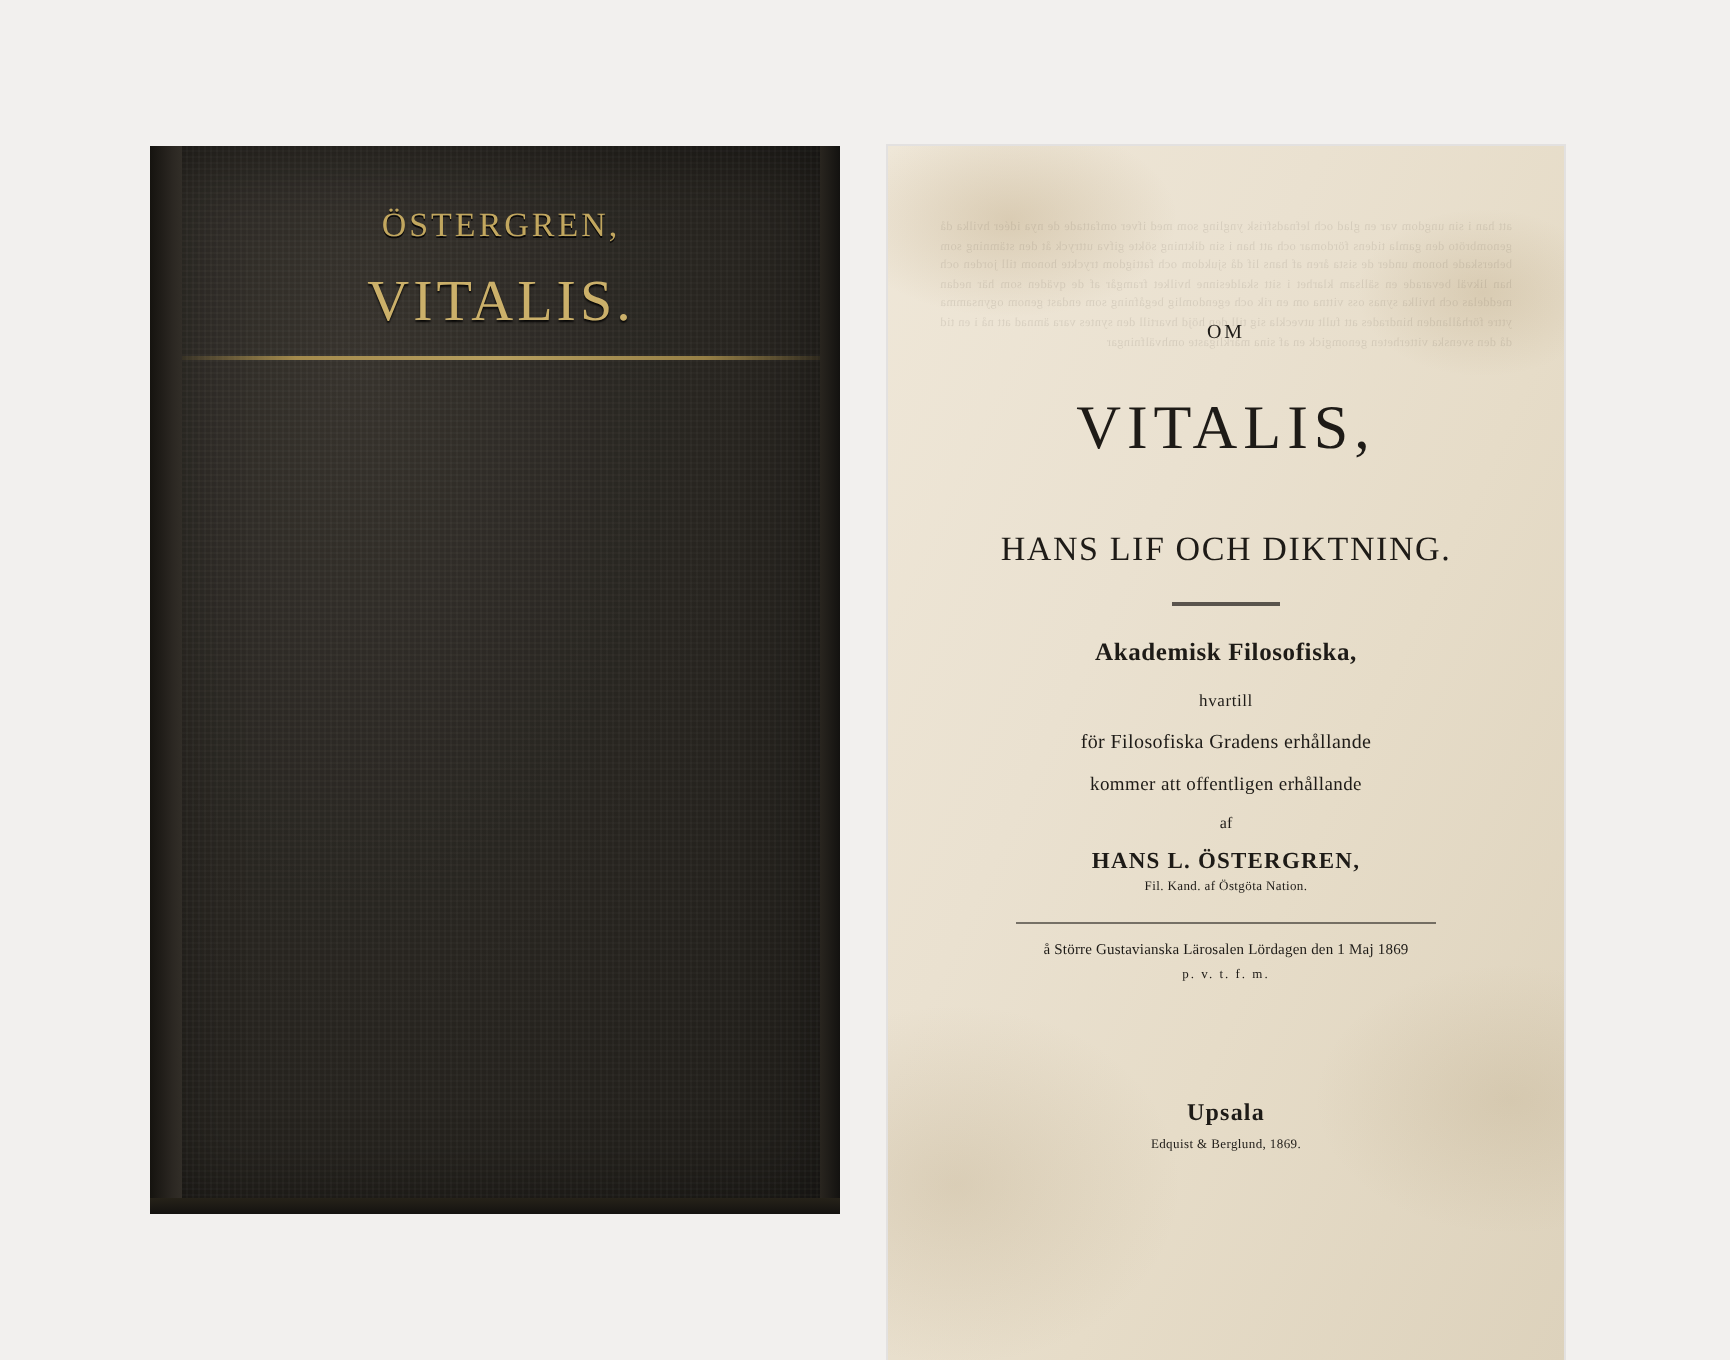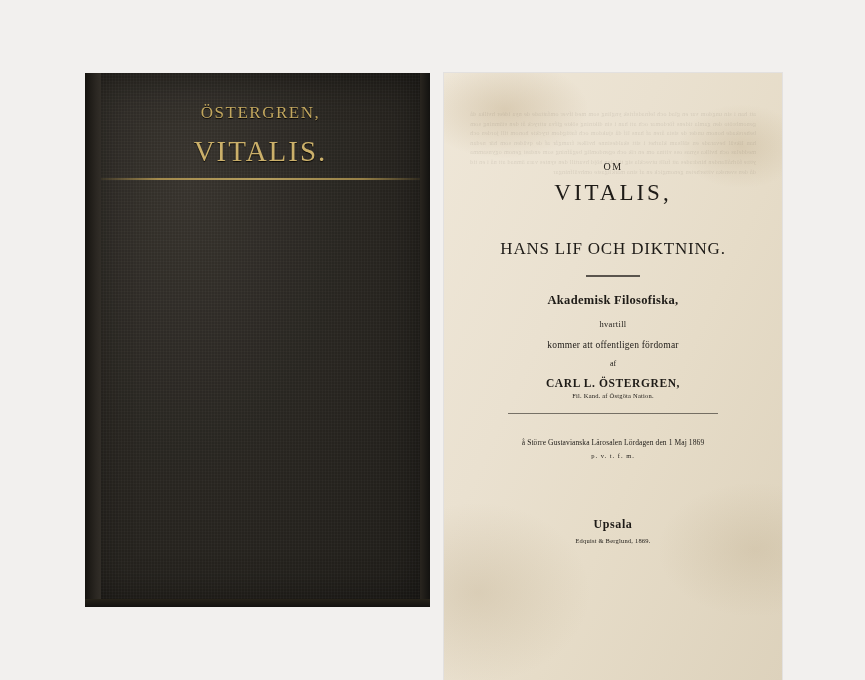--- a/index.html
+++ b/index.html
@@ -16,21 +16,21 @@
   .scan {
     position: relative;
     width: 865px;
     height: 680px;
     background: #f2f0ee;
   }
 
   
   .cover {
     position: absolute;
-    left: 85px;
+    left: 75px;
     top: 73px;
     width: 345px;
     height: 534px;
     background:
       radial-gradient(ellipse at 30% 20%, #3a3630 0%, #2b2823 45%, #201e1a 100%);
     box-shadow: inset 0 0 40px rgba(0,0,0,0.55);
   }
   .cover-grain {
     position: absolute;
     inset: 0;
@@ -135,22 +135,22 @@
     position: relative;
     padding: 0 26px;
     text-align: center;
   }
   .om {
     margin-top: 88px;
     font-size: 10px;
     letter-spacing: 1.4px;
   }
   .t-vitalis {
-    margin-top: 8px;
-    font-size: 23px;
+    margin-top: 24px;
+    font-size: 31px;
     letter-spacing: 3px;
   }
   .t-sub {
     margin-top: 33px;
     font-size: 17px;
     letter-spacing: 0.8px;
   }
   .rule {
     width: 54px;
     height: 2px;
@@ -200,21 +200,21 @@
     letter-spacing: 0.2px;
   }
   .rule2 {
     width: 210px;
     height: 1px;
     margin: 14px auto 0;
     background: #2a2621;
     opacity: 0.6;
   }
   .t-venue {
-    margin-top: 24px;
+    margin-top: 8px;
     font-size: 7.5px;
     letter-spacing: 0.1px;
   }
   .t-venue2 {
     margin-top: 5px;
     font-size: 6.5px;
     letter-spacing: 1px;
   }
   .t-place {
     margin-top: 58px;
@@ -249,23 +249,24 @@
     <div class="page-stains"></div>
     <div class="showthrough">att han i sin ungdom var en glad och lefnadsfrisk yngling som med ifver omfattade de nya idéer hvilka då genombröto den gamla tidens fördomar och att han i sin diktning sökte gifva uttryck åt den stämning som beherskade honom under de sista åren af hans lif då sjukdom och fattigdom tryckte honom till jorden och han likväl bevarade en sällsam klarhet i sitt skaldesinne hvilket framgår af de qväden som här nedan meddelas och hvilka synas oss vittna om en rik och egendomlig begåfning som endast genom ogynsamma yttre förhållanden hindrades att fullt utveckla sig till den höjd hvartill den syntes vara ämnad att nå i en tid då den svenska vitterheten genomgick en af sina märkligaste omhvälfningar</div>
 
     <div class="page-inner">
       <div class="om">OM</div>
       <div class="t-vitalis">VITALIS,</div>
       <div class="t-sub">HANS LIF OCH DIKTNING.</div>
       <div class="rule"></div>
       <div class="t-akad">Akademisk Filosofiska,</div>
       <div class="t-small">hvartill</div>
-      <div class="t-kommer">kommer att offentligen fördomar</div>
+      <div class="t-grad">för Filosofiska Gradens erhållande</div>
+      <div class="t-kommer">kommer att offentligen erhållande</div>
       <div class="t-af">af</div>
-      <div class="t-author">CARL L. ÖSTERGREN,</div>
+      <div class="t-author">HANS L. ÖSTERGREN,</div>
       <div class="t-authornote">Fil. Kand. af Östgöta Nation.</div>
       <div class="rule2"></div>
       <div class="t-venue">å Större Gustavianska Lärosalen Lördagen den 1 Maj 1869</div>
       <div class="t-venue2">p. v. t. f. m.</div>
       <div class="t-place">Upsala</div>
       <div class="t-printer">Edquist &amp; Berglund, 1869.</div>
     </div>
   </div>
 
 </div>

